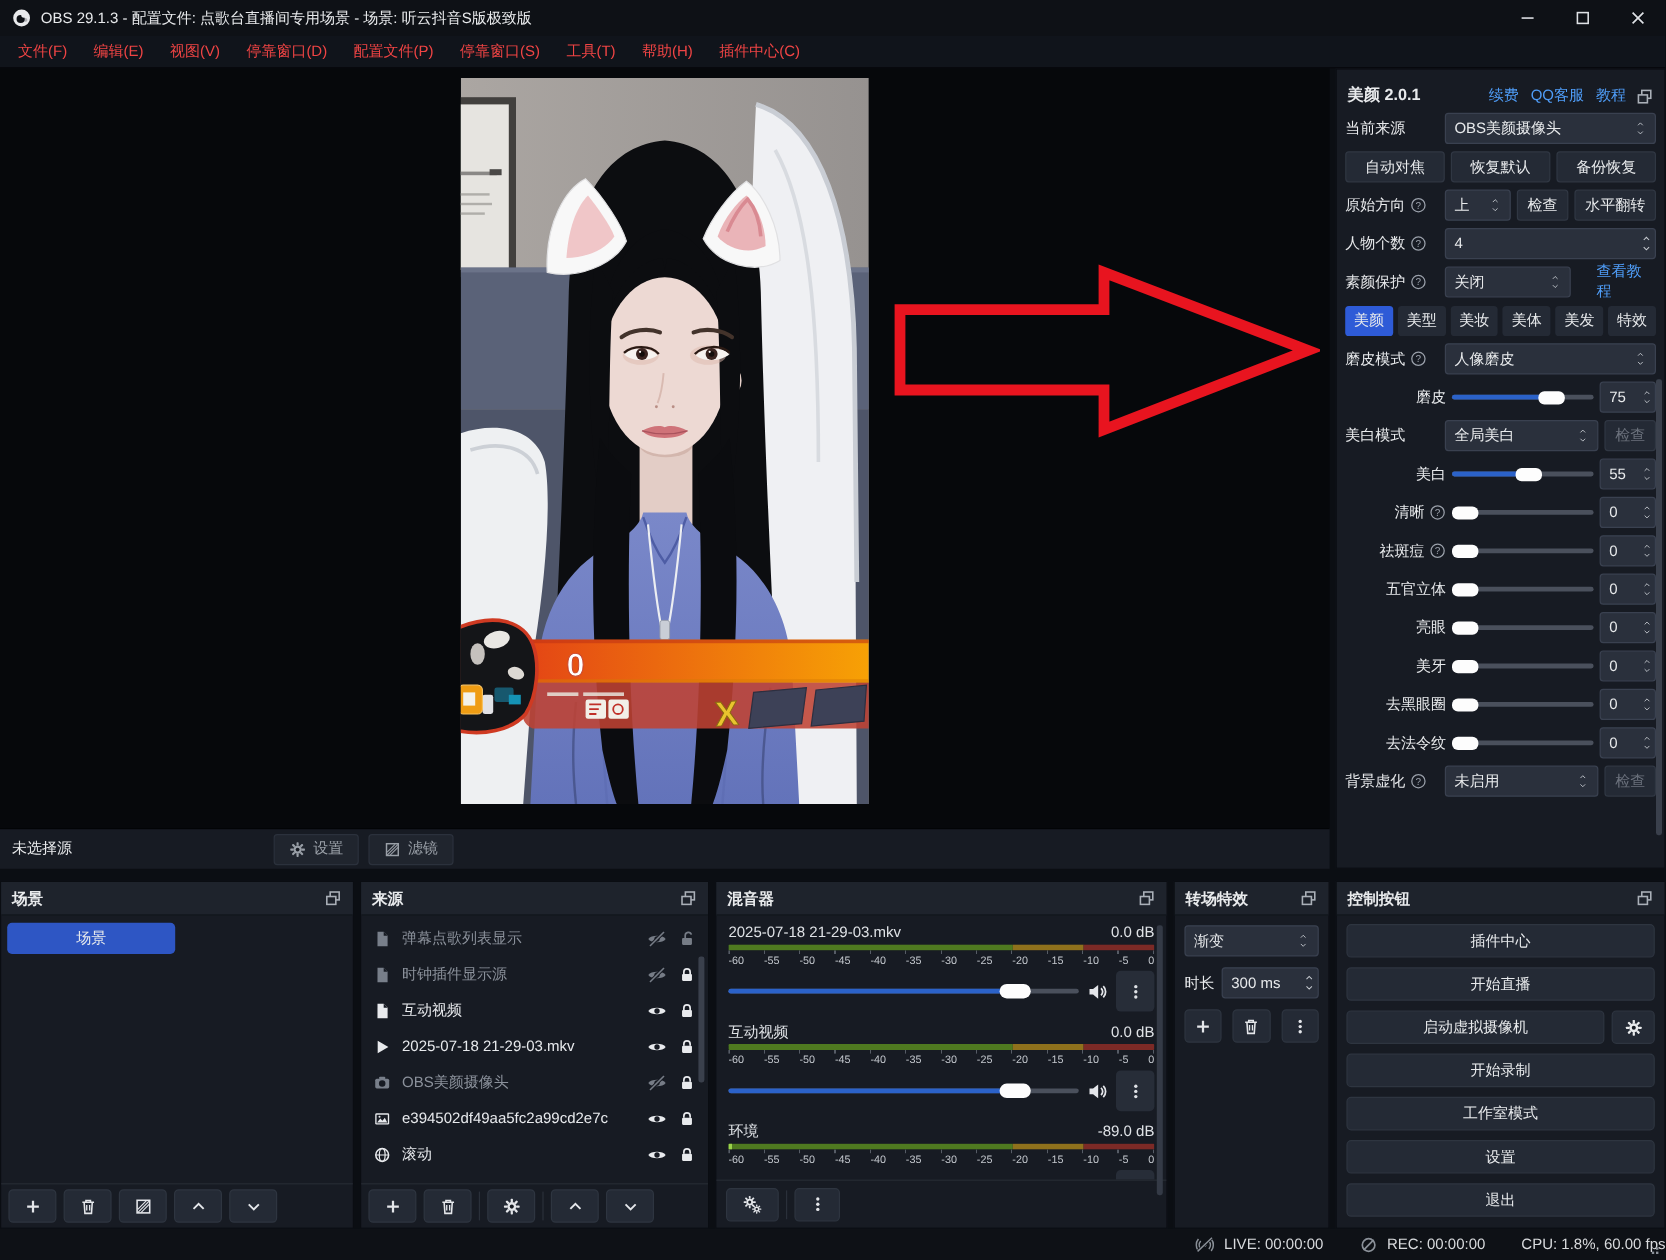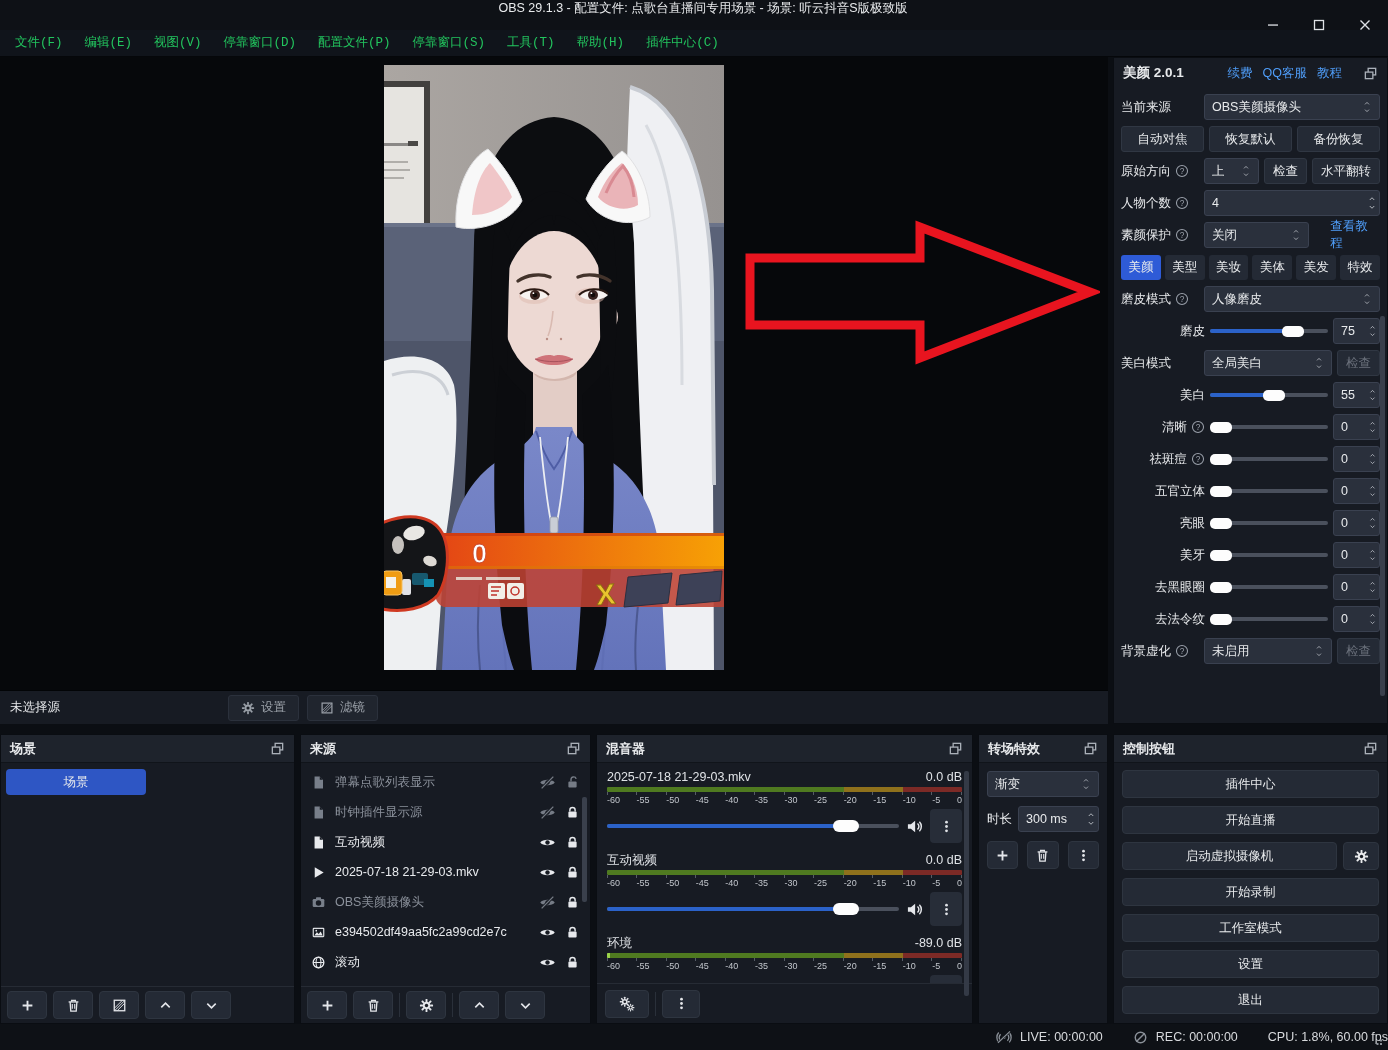--- a/index.html
+++ b/index.html
@@ -1,46 +1,46 @@
 <!DOCTYPE html>
 <html><head>
 <meta charset="utf-8">
 <style>
   * { margin:0; padding:0; box-sizing:border-box; }
   html,body { width:1388px; height:1050px; overflow:hidden; background:#0b0e13;
     font-family:"Liberation Sans", sans-serif; color:#e8eaec; font-size:12.5px; }
   svg.ic { display:block; }
 
   
-  .titlebar { height:30px; background:#0e1116; display:flex; align-items:center; padding-left:10px;flex-direction:column; }
+  .titlebar { height:30px; background:#0e1116; display:flex; align-items:center; padding-left:10px; }
   .titlebar .ttl { margin-left:8px; color:#e8eaec; font-size:12.5px; }
   .wincaps { margin-left:auto; display:flex; height:30px; }
   .wincap { width:46px; display:flex; align-items:center; justify-content:center; color:#dfe2e6; }
 
   
   .menubar { height:27px; background:#10141b; display:flex; align-items:center; padding-left:4px; border-bottom:1px solid #05070a; }
-  .menu-item { padding:0 11px; line-height:26px; color:#22c55e;font-family:Liberation Mono, monospace; }
+  .menu-item { padding:0 11px; line-height:26px; color:#ef4444; }
 
   
   .main { display:flex; gap:5px; height:667px; }
   .preview-col { width:1108px; display:flex; flex-direction:column; }
   .preview { position:relative; height:633px; background:#06080b; overflow:hidden; }
   .video { position:absolute; left:384px; top:8px; width:340px; height:605px; }
   .arrow-svg { position:absolute; left:740px; top:103px; }
 
   .srcbar { height:34px; background:#171b23; border-top:1px solid #020406; display:flex; align-items:center; padding:0 10px; }
   .srcbar .lbl { color:#e8eaec; }
   .srcbar-btn { height:26px; display:flex; align-items:center; gap:6px; padding:0 12px; background:#20252e;
     border:1px solid #2b313c; border-radius:3px; color:#9aa0a8; }
   .srcbar-btn:first-of-type { margin-left:168px; }
   .srcbar-btn + .srcbar-btn { margin-left:8px; }
 
   
   .beauty { width:275px; background:#171b23; position:relative; border:1px solid #0a0d12; padding:0 7px; }
-  .b-head { height:30px; display:flex; align-items:center; gap:21px; padding:0 2px; }
+  .b-head { height:30px; display:flex; align-items:flex-end; gap:8px; padding:0 2px; }
   .b-title { font-weight:bold; font-size:13.5px; }
   .b-links { margin-left:auto; display:flex; gap:10px; }
   .b-link { color:#4f9df8; }
   .b-row { height:26px; margin-top:6px; display:flex; align-items:center; gap:5px; }
   .b-label { width:78px; display:flex; align-items:center; gap:4px; color:#e8eaec; flex:none; }
   .b-label.r { width:84px; justify-content:flex-end; text-align:right; }
   .help { color:#9aa0aa; flex:none; }
   .sel { background:#2a303c; border:1px solid #3a4150; border-radius:3px; height:26px;
     display:flex; align-items:center; padding:0 7px; gap:4px; min-width:0; }
   .sel .val { white-space:nowrap; overflow:hidden; }

